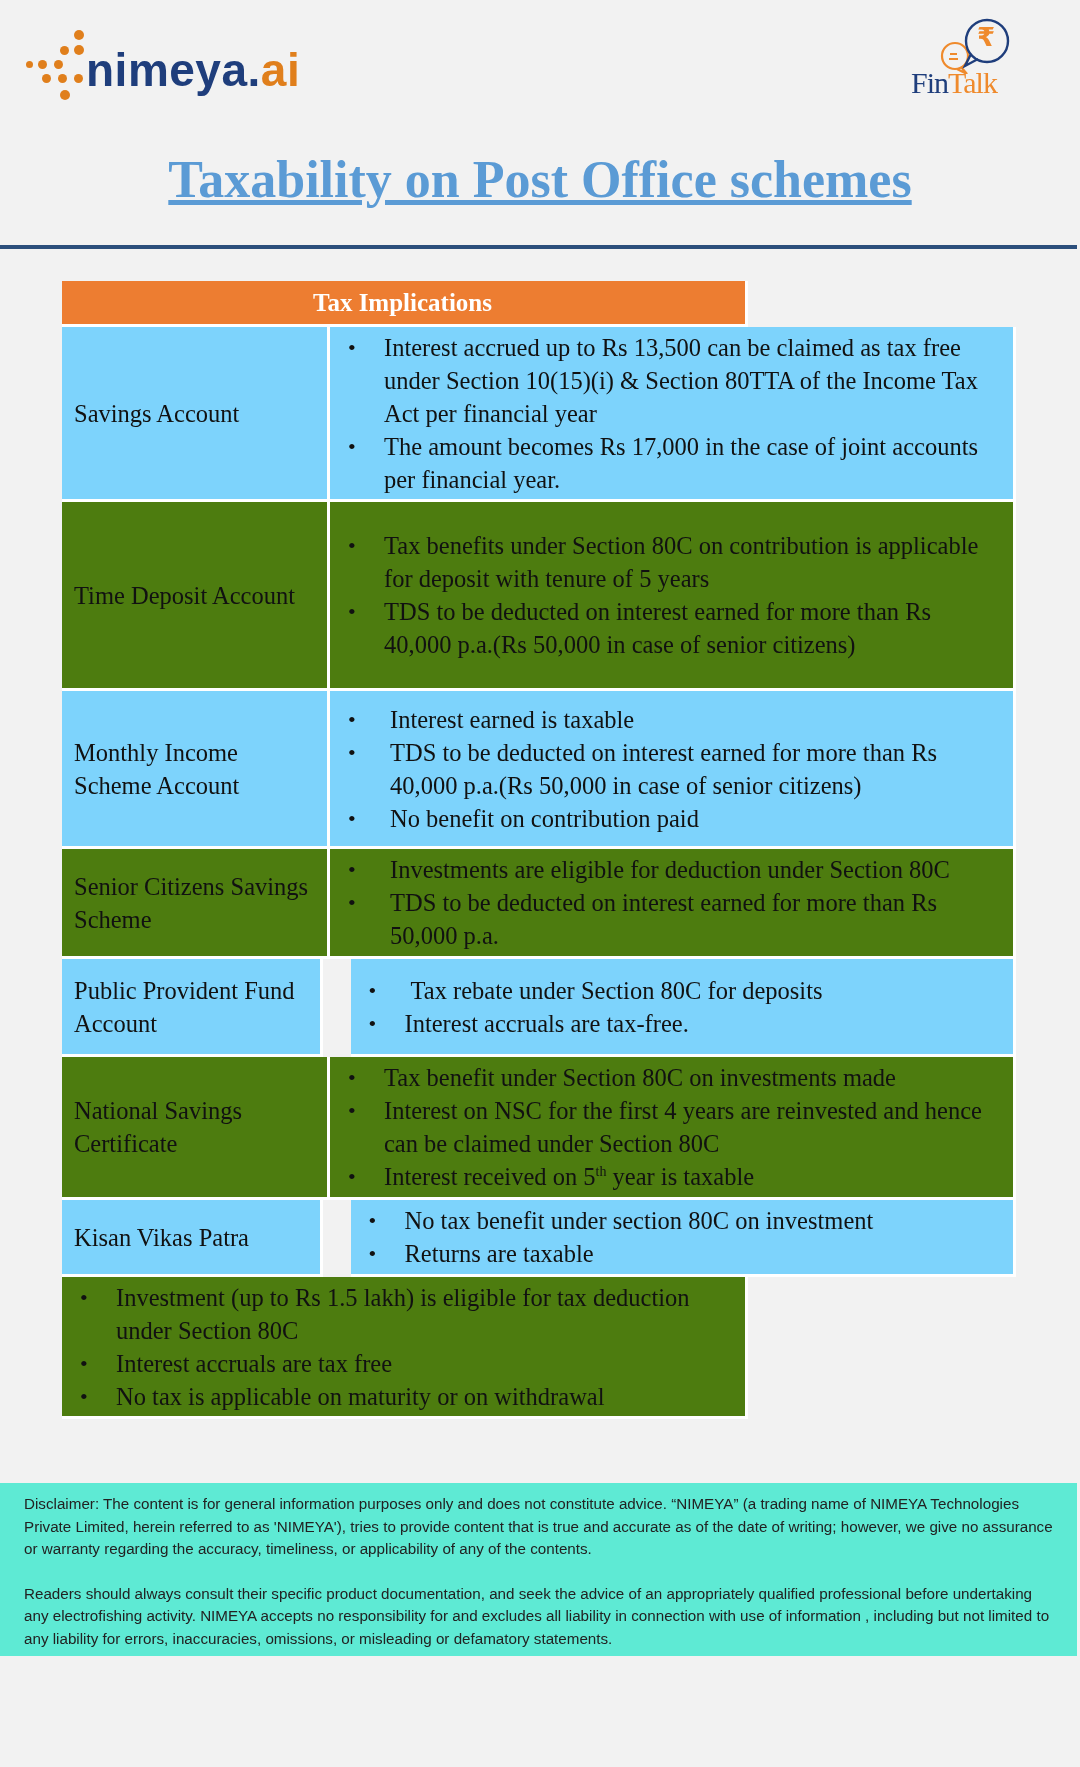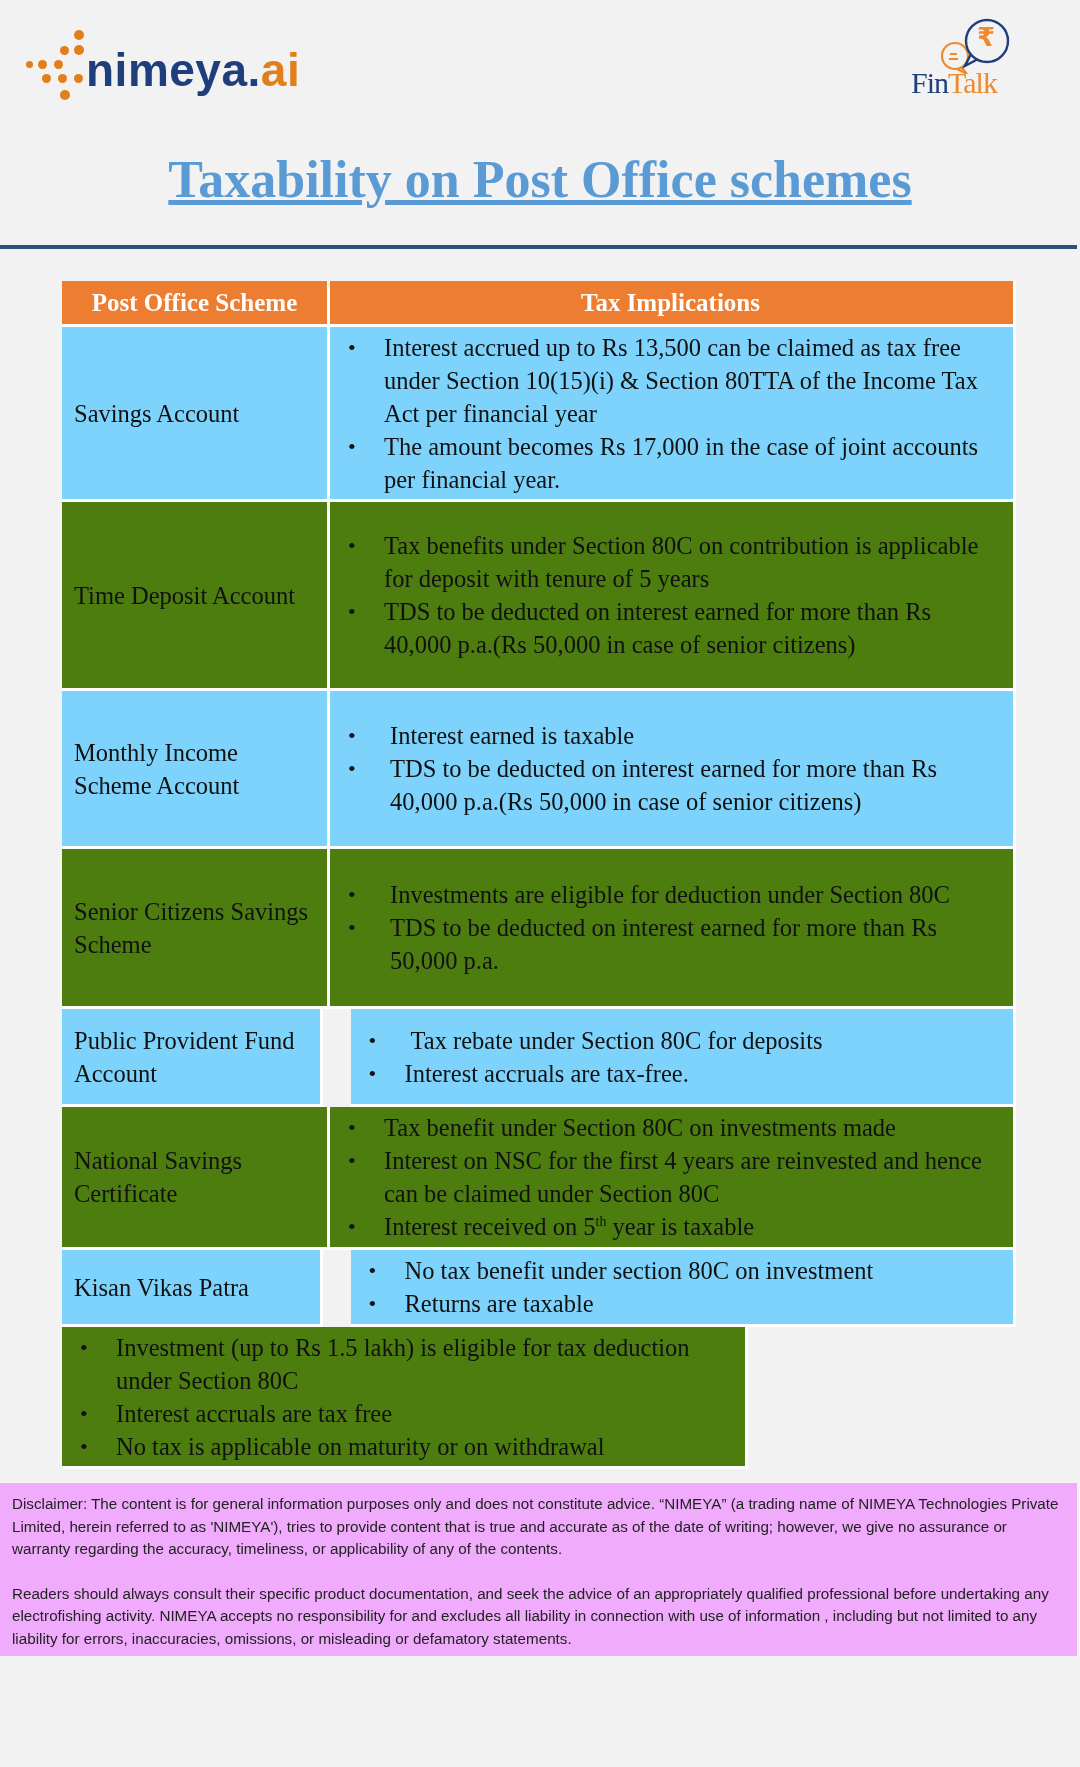--- a/index.html
+++ b/index.html
@@ -31,21 +31,21 @@
   .row.header .cell.scheme { justify-content: center; }
   .row.header .cell.impl { align-items: center; }
   .row.blue .cell { background: #7dd3fc; }
   .row.peach .cell { background: #4d7c0f; }
   ul.bullets { list-style: none; margin: 0; padding: 0; }
   ul.bullets li { position: relative; padding-left: 44px; }
   ul.bullets li::before { content: "\2022"; position: absolute; left: 8px; top: 0; font-size: 22px; }
   ul.bullets li.indent { padding-left: 50px; }
   sup { font-size: 14px; line-height: 0; }
 
-  .disclaimer { position: absolute; left: 0; width: 1077px; top: 1483px; height: 173px; background: #f0abfc; box-sizing: border-box; padding: 10px 12px; font-family: "Liberation Sans", sans-serif; font-size: 15.2px; line-height: 22.5px; color: #222; }
+  .disclaimer { position: absolute; left: 0; width: 1077px; top: 1483px; height: 173px; background: #5eead4; box-sizing: border-box; padding: 10px 24px; font-family: "Liberation Sans", sans-serif; font-size: 15.2px; line-height: 22.5px; color: #222; }
   .disclaimer p { margin: 0; }
   .disclaimer p + p { margin-top: 22px; }
 </style>
 </head>
 <body>
 
 <div class="logo-nimeya">
   <div class="dots">
     <span class="dot" style="left:48px;top:2px;width:10px;height:10px;"></span>
     <span class="dot" style="left:34px;top:18px;"></span>
@@ -74,21 +74,20 @@
   </svg>
   <span style="position:absolute;left:72px;top:8px;font-family:'DejaVu Sans',sans-serif;font-size:26px;color:#ef8a2c;font-weight:bold;">₹</span>
   <div class="fintalk-text"><span class="fin">Fin</span><span class="talk">Talk</span></div>
 </div>
 
 <h1 class="page-title">Taxability on Post Office schemes</h1>
 <div class="divider"></div>
 
 <div class="table">
   <div class="row header">
-    <div class="cell scheme">Post Office Scheme</div>
     <div class="cell impl">Tax Implications</div>
   </div>
 
   <div class="row blue" style="height:175px;">
     <div class="cell scheme">Savings Account</div>
     <div class="cell impl">
       <ul class="bullets">
         <li>Interest accrued up to Rs 13,500 can be claimed as tax free under Section 10(15)(i) &amp; Section 80TTA of the Income Tax Act per financial year</li>
         <li>The amount becomes Rs 17,000 in the case of joint accounts per financial year.</li>
       </ul>
@@ -104,25 +103,26 @@
       </ul>
     </div>
   </div>
 
   <div class="row blue" style="height:158px;">
     <div class="cell scheme">Monthly Income Scheme Account</div>
     <div class="cell impl">
       <ul class="bullets">
         <li class="indent">Interest earned is taxable</li>
         <li class="indent">TDS to be deducted on interest earned for more than Rs 40,000 p.a.(Rs 50,000 in case of senior citizens)</li>
+        <li class="indent">No benefit on contribution paid</li>
       </ul>
     </div>
   </div>
 
-  <div class="row peach" style="height:160px;">
+  <div class="row peach" style="height:110px;">
     <div class="cell scheme">Senior Citizens Savings Scheme</div>
     <div class="cell impl">
       <ul class="bullets">
         <li class="indent">Investments are eligible for deduction under Section 80C</li>
         <li class="indent">TDS to be deducted on interest earned for more than Rs 50,000 p.a.</li>
       </ul>
     </div>
   </div>
 
   <div class="row blue" style="height:98px;gap:28px;">

